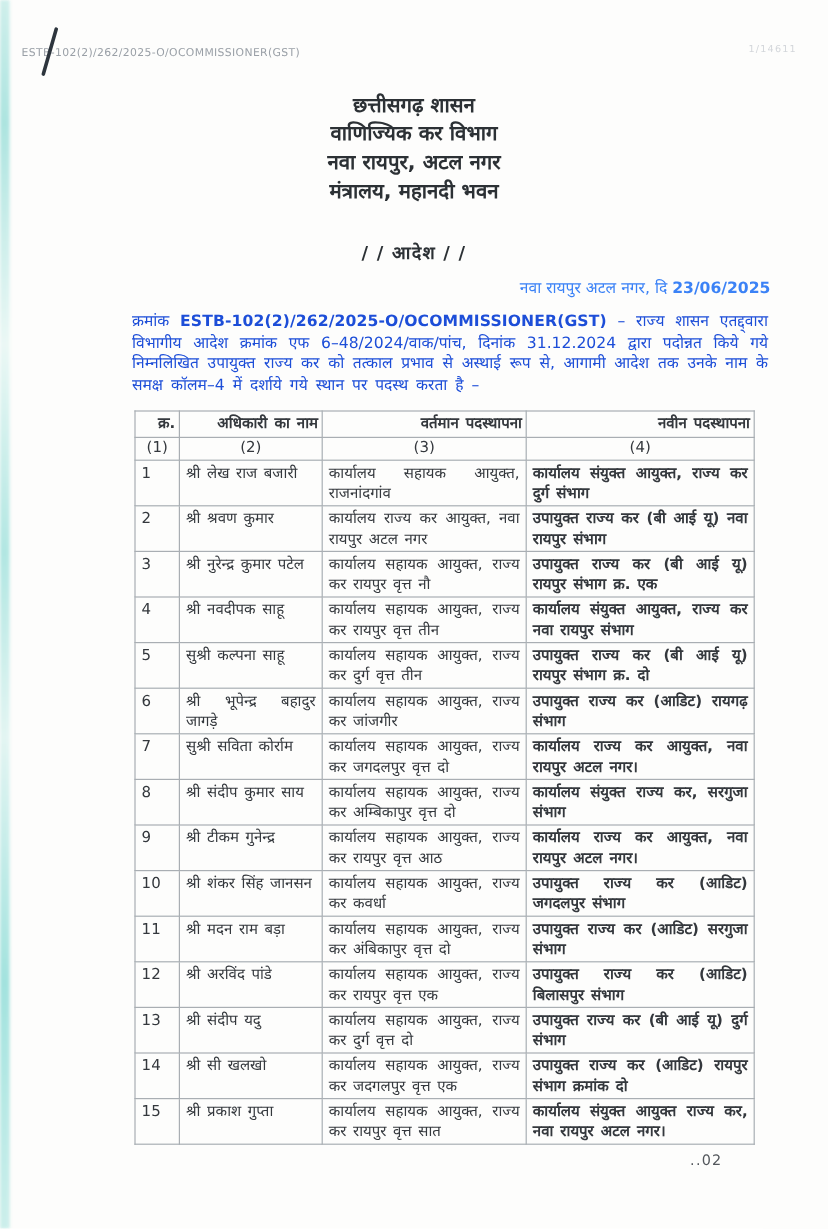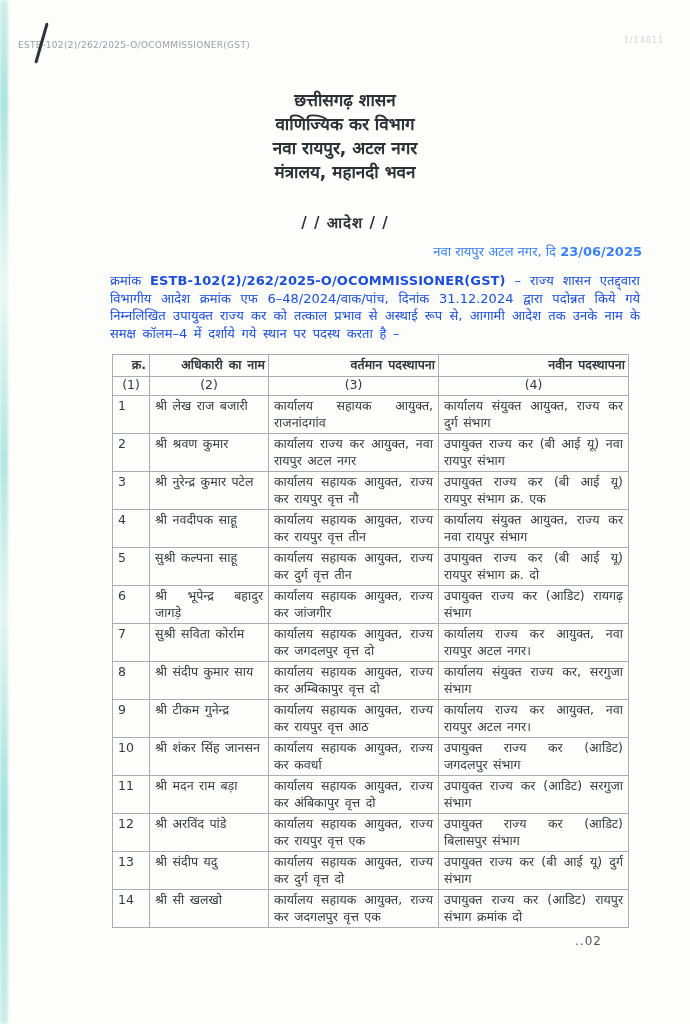--- a/index.html
+++ b/index.html
@@ -23,21 +23,21 @@
   }
   .pen-slash {
     position:absolute; top:22px; left:40px;
     width:3px; height:42px; background:#2d353d;
     transform:rotate(16deg); border-radius:2px;
   }
   .fax-mark {
     position:absolute; top:36px; right:26px;
     font-size:8px; color:#d3d6da; letter-spacing:1px;
   }
-  .content { position:absolute; top:88px; left:0; width:100%; }
+  .content { position:absolute; top:76px; left:0; width:100%; }
   .letterhead { text-align:center; font-size:17px; font-weight:600;
     line-height:24px; color:#2c3135; }
   .order-title { text-align:center; margin-top:28px; font-size:15px;
     font-weight:600; color:#2c3135; letter-spacing:1px; }
   .place-date { text-align:right; padding-right:48px; margin-top:10px;
     font-size:13px; color:#3b82f6; }
   .place-date b { font-weight:700; }
   .para {
     margin:12px 50px 0 110px; font-size:13px; line-height:17.5px;
     text-align:justify; word-spacing:2.5px; color:#1d4ed8;
@@ -50,21 +50,21 @@
   table.order th, table.order td {
     border:1px solid #a9aeb3; vertical-align:top;
     font-size:12.5px; line-height:16.5px; padding:2px 5px;
     word-spacing:1.5px;
   }
   table.order th { font-weight:600; text-align:right; padding:2px 3px; }
   tr.colnums td { text-align:center; padding:0 3px 2px 3px; }
   td.c0 { width:30px;  text-align:left; padding-left:6px; }
   td.c1 { width:112px; text-align:justify; }
   td.c2 { width:163px; text-align:justify; }
-  td.c3 { width:183px; text-align:justify; font-weight:400;margin-left:48px; }
+  td.c3 { width:183px; text-align:justify; font-weight:700;margin-left:48px; }
   .page-mark {
     width:602px; text-align:right; margin-top:6px;
     font-size:12px; color:#53575c; letter-spacing:1px;
   }
 </style>
 </head>
 <body>
 
 <div class="page">
   <div class="edge-strip"></div>
@@ -184,18 +184,24 @@
             <td class="c1">श्री संदीप यदु</td>
             <td class="c2">कार्यालय सहायक आयुक्त, राज्य कर दुर्ग वृत्त दो</td>
             <td class="c3">उपायुक्त राज्य कर (बी आई यू) दुर्ग संभाग</td>
           </tr>
           <tr>
             <td class="c0">14</td>
             <td class="c1">श्री सी खलखो</td>
             <td class="c2">कार्यालय सहायक आयुक्त, राज्य कर जदगलपुर वृत्त एक</td>
             <td class="c3">उपायुक्त राज्य कर (आडिट) रायपुर संभाग क्रमांक दो</td>
           </tr>
+          <tr>
+            <td class="c0">15</td>
+            <td class="c1">श्री प्रकाश गुप्ता</td>
+            <td class="c2">कार्यालय सहायक आयुक्त, राज्य कर रायपुर वृत्त सात</td>
+            <td class="c3">कार्यालय संयुक्त आयुक्त राज्य कर, नवा रायपुर अटल नगर।</td>
+          </tr>
         </tbody>
     </table>
 
     <div class="page-mark">..02</div>
   </div>
 </div>
 
 </body></html>

